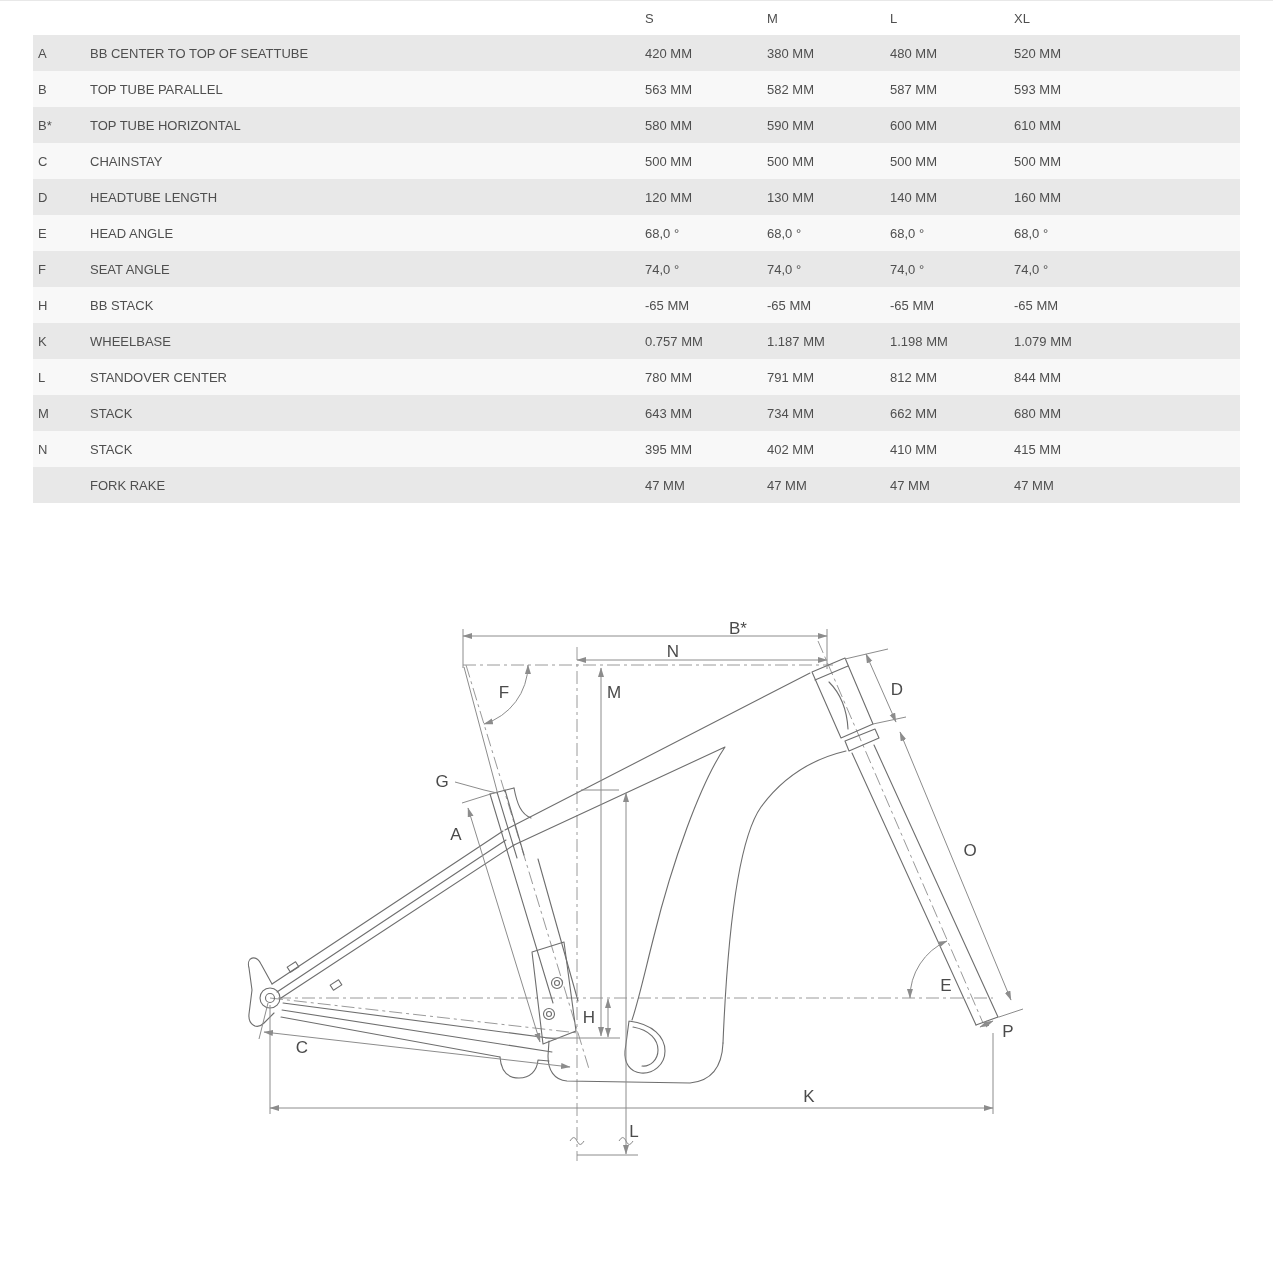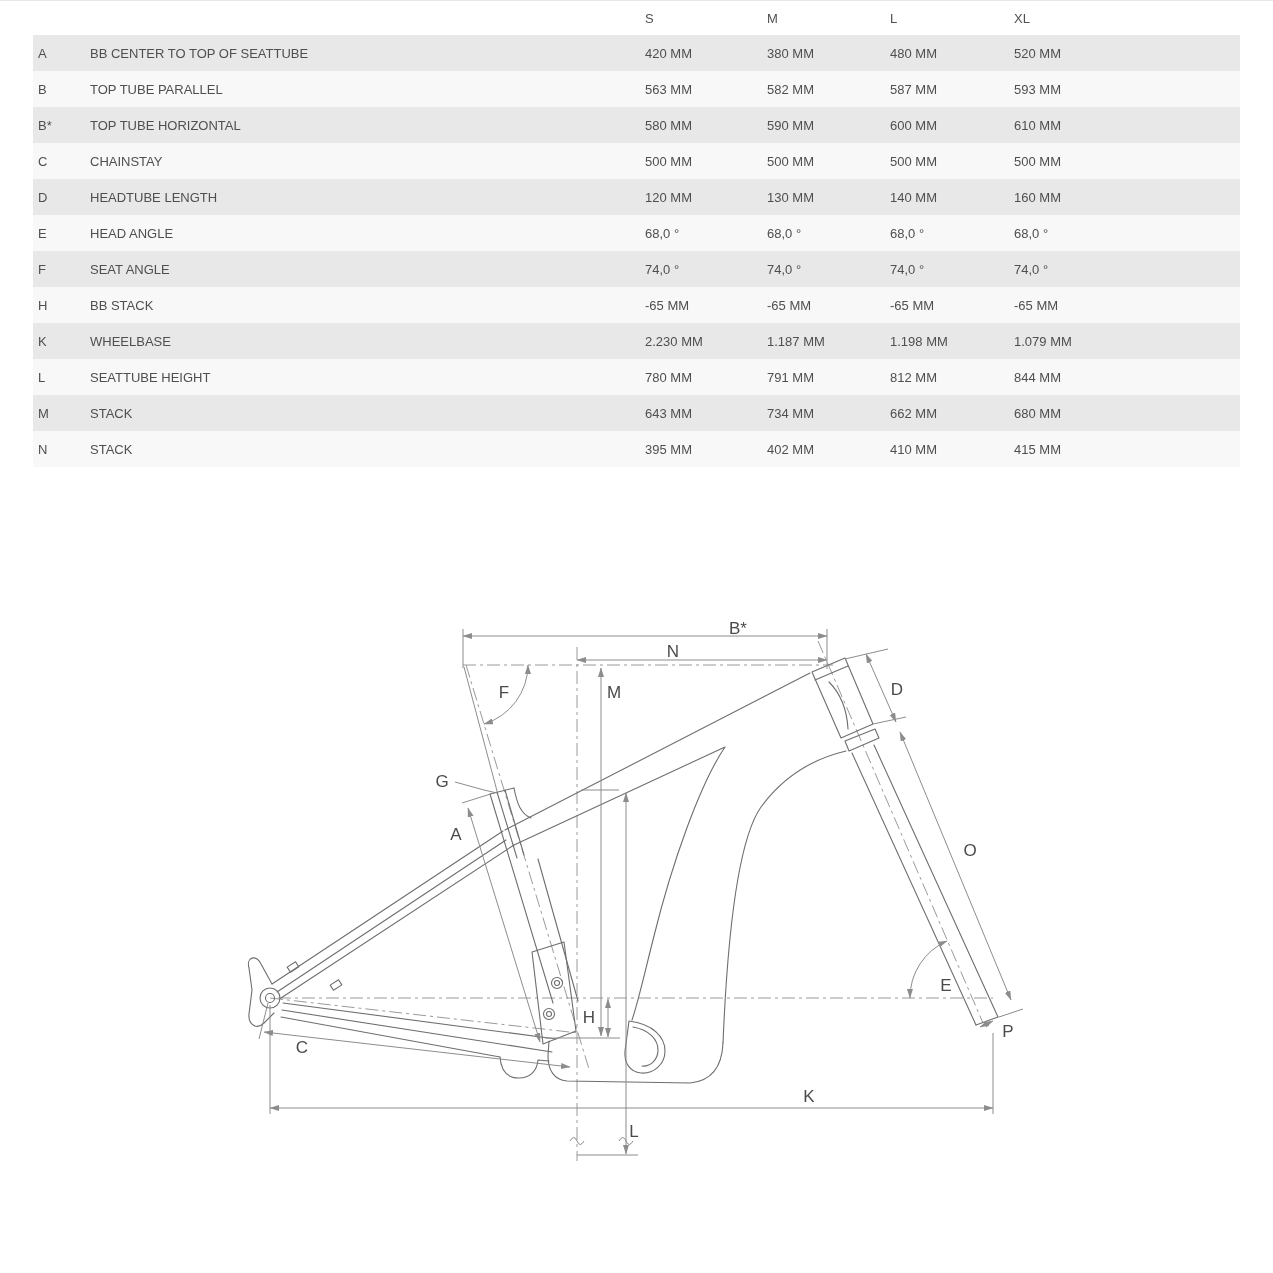--- a/index.html
+++ b/index.html
@@ -121,29 +121,29 @@
       <td>BB STACK</td>
       <td>-65 MM</td>
       <td>-65 MM</td>
       <td>-65 MM</td>
       <td>-65 MM</td>
     </tr>
 
     <tr>
       <td class="letter">K</td>
       <td>WHEELBASE</td>
-      <td>2.230 MM</td>
+      <td>0.757 MM</td>
       <td>1.187 MM</td>
       <td>1.198 MM</td>
       <td>1.079 MM</td>
     </tr>
 
     <tr>
       <td class="letter">L</td>
-      <td>SEATTUBE HEIGHT</td>
+      <td>STANDOVER CENTER</td>
       <td>780 MM</td>
       <td>791 MM</td>
       <td>812 MM</td>
       <td>844 MM</td>
     </tr>
 
     <tr>
       <td class="letter">M</td>
       <td>STACK</td>
       <td>643 MM</td>
@@ -155,20 +155,28 @@
     <tr>
       <td class="letter">N</td>
       <td>STACK</td>
       <td>395 MM</td>
       <td>402 MM</td>
       <td>410 MM</td>
       <td>415 MM</td>
     </tr>
 
 
+    <tr>
+      <td class="letter"></td>
+      <td>FORK RAKE</td>
+      <td>47 MM</td>
+      <td>47 MM</td>
+      <td>47 MM</td>
+      <td>47 MM</td>
+    </tr>
   </tbody>
   </table>
 
   <svg class="diagram" viewBox="0 560 1273 713">
     <defs>
       <marker id="ar" markerWidth="10" markerHeight="8" refX="9" refY="3" orient="auto-start-reverse" markerUnits="userSpaceOnUse">
         <path d="M0,0 L9.5,3 L0,6 Z" fill="#8c8c8c"></path>
       </marker>
     </defs>
 

